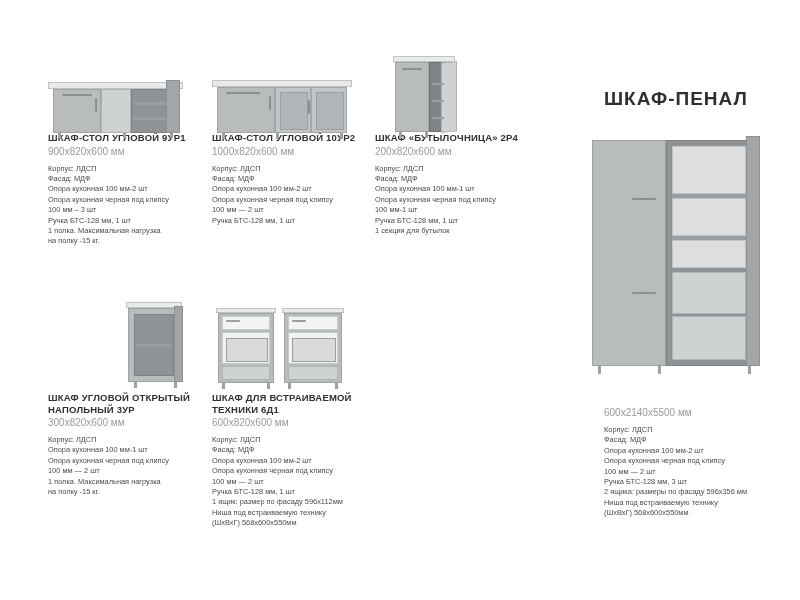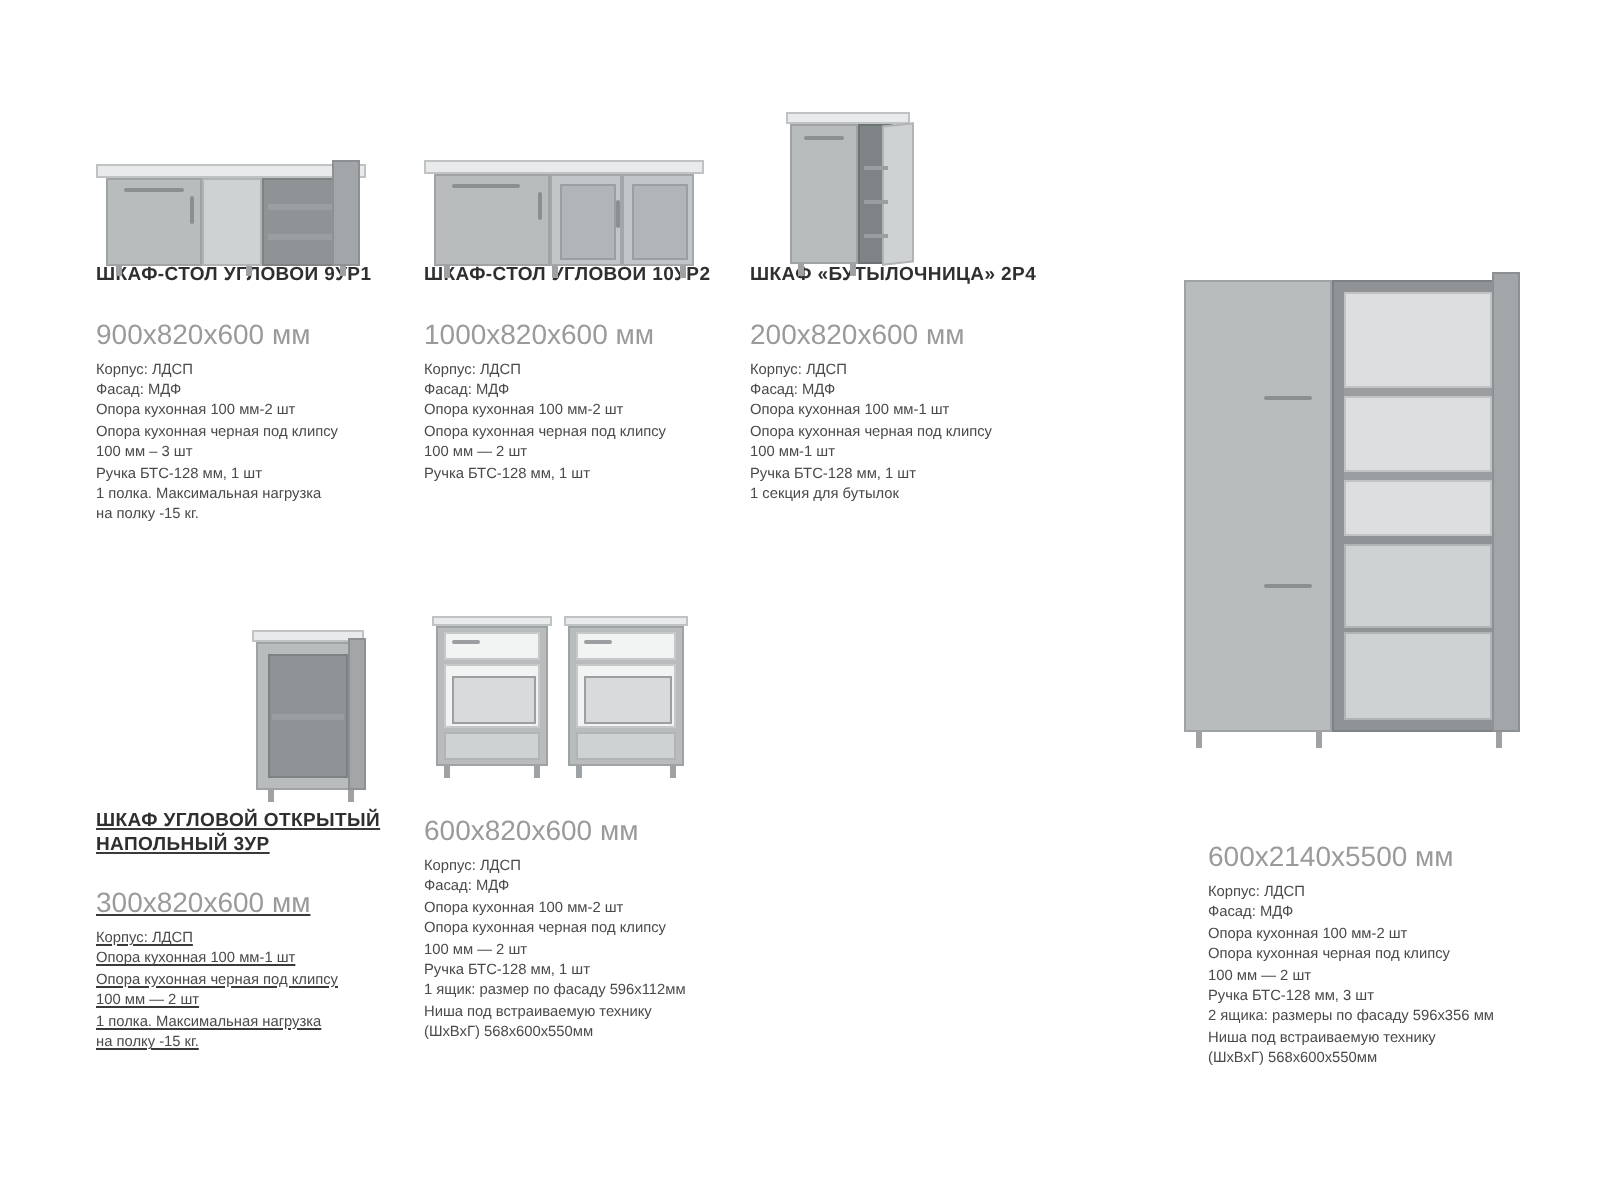--- a/index.html
+++ b/index.html
@@ -31,22 +31,22 @@
   .card h3 {
     margin: 0;
     font-size: 9.5px;
     font-weight: bold;
     line-height: 11.5px;
     letter-spacing: .2px;
     color: #2f2f2f;
     text-transform: uppercase;
   }
   .card .dims {
-    margin: 18px 0 0 0;
-    font-size: 14px;
+    margin: 2px 0 0 0;
+    font-size: 10px;
     color: #9a9a9a;
     line-height: 11px;
   }
   .card .specs {
     margin: 7px 0 0 0;
     font-size: 7.4px;
     line-height: 10.4px;
     color: #4a4a4a;
     white-space: pre-line;
   }
@@ -210,21 +210,21 @@
     <p class="dims">200х820х600 мм</p>
     <p class="specs">Корпус: ЛДСП
 Фасад: МДФ
 Опора кухонная 100 мм-1 шт
 Опора кухонная черная под клипсу
 100 мм-1 шт
 Ручка БТС-128 мм, 1 шт
 1 секция для бутылок</p>
   </div>
 
-  <div class="card" style="left:48px; top:313px; width:150px;text-decoration:underline;">
+  <div class="card" style="left:48px; top:300px; width:150px;">
     <div class="art" style="height:92px; position:relative;">
       <div class="box counter" style="left:78px; top:2px; width:56px; height:6px;"></div>
       <div class="box body-grey" style="left:80px; top:8px; width:52px; height:74px;"></div>
       <div class="box interior" style="left:86px; top:14px; width:40px; height:62px;"></div>
       <div class="box shelf" style="left:88px; top:44px; width:36px; height:3px;"></div>
       <div class="box body-grey-d" style="left:126px; top:6px; width:9px; height:76px;"></div>
       <div class="leg" style="left:86px; top:82px; height:6px;"></div>
       <div class="leg" style="left:126px; top:82px; height:6px;"></div>
     </div>
     <h3>ШКАФ УГЛОВОЙ
@@ -254,32 +254,35 @@
       <div class="box counter" style="left:70px; top:8px; width:62px; height:5px;"></div>
       <div class="box body-grey" style="left:72px; top:13px; width:58px; height:70px;"></div>
       <div class="box white-panel" style="left:76px; top:16px; width:50px; height:14px;"></div>
       <div class="handle-h" style="left:80px; top:20px; width:14px; background:#9a9ea0;"></div>
       <div class="box white-panel" style="left:76px; top:32px; width:50px; height:32px;"></div>
       <div class="glass-pane" style="left:80px; top:38px; width:42px; height:22px; background:#d8dadb;"></div>
       <div class="box body-light" style="left:76px; top:66px; width:50px; height:14px;"></div>
       <div class="leg" style="left:76px; top:83px; height:6px;"></div>
       <div class="leg" style="left:123px; top:83px; height:6px;"></div>
     </div>
+    <h3>ШКАФ ДЛЯ ВСТРАИВАЕМОЙ
+ТЕХНИКИ 6Д1</h3>
     <p class="dims">600х820х600 мм</p>
     <p class="specs">Корпус: ЛДСП
 Фасад: МДФ
 Опора кухонная 100 мм-2 шт
 Опора кухонная черная под клипсу
 100 мм — 2 шт
 Ручка БТС-128 мм, 1 шт
 1 ящик: размер по фасаду 596х112мм
 Ниша под встраиваемую технику
 (ШхВхГ) 568х600х550мм</p>
   </div>
 
+  <div class="feature-title" style="left:604px; top:88px;">ШКАФ-ПЕНАЛ</div>
 
   <div class="pencil-wrap" style="left:592px; top:140px; width:176px; height:240px;">
 
     <div class="box body-grey" style="left:0px; top:0px; width:74px; height:226px;"></div>
     <div class="handle-h" style="left:40px; top:58px; width:24px;"></div>
     <div class="handle-h" style="left:40px; top:152px; width:24px;"></div>
     <div class="box interior" style="left:74px; top:0px; width:86px; height:226px;"></div>
 
     <div class="box body-lighter" style="left:80px; top:6px; width:74px; height:48px;"></div>
     <div class="box shelf" style="left:80px; top:54px; width:74px; height:4px;"></div>

